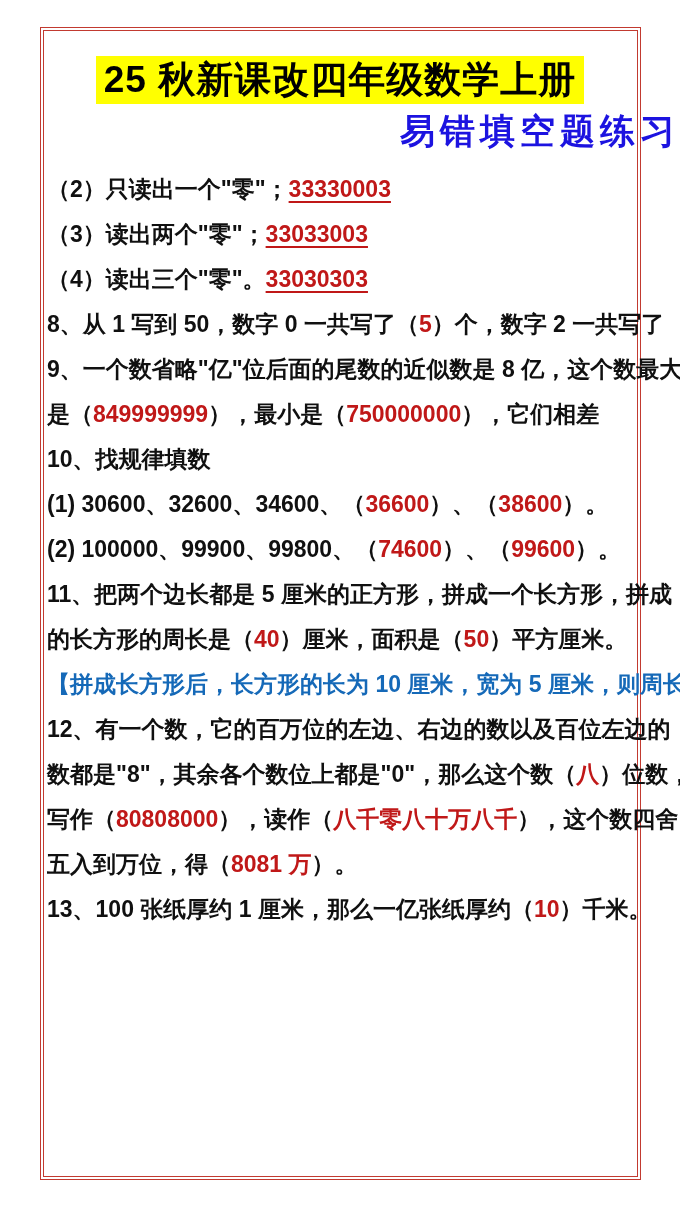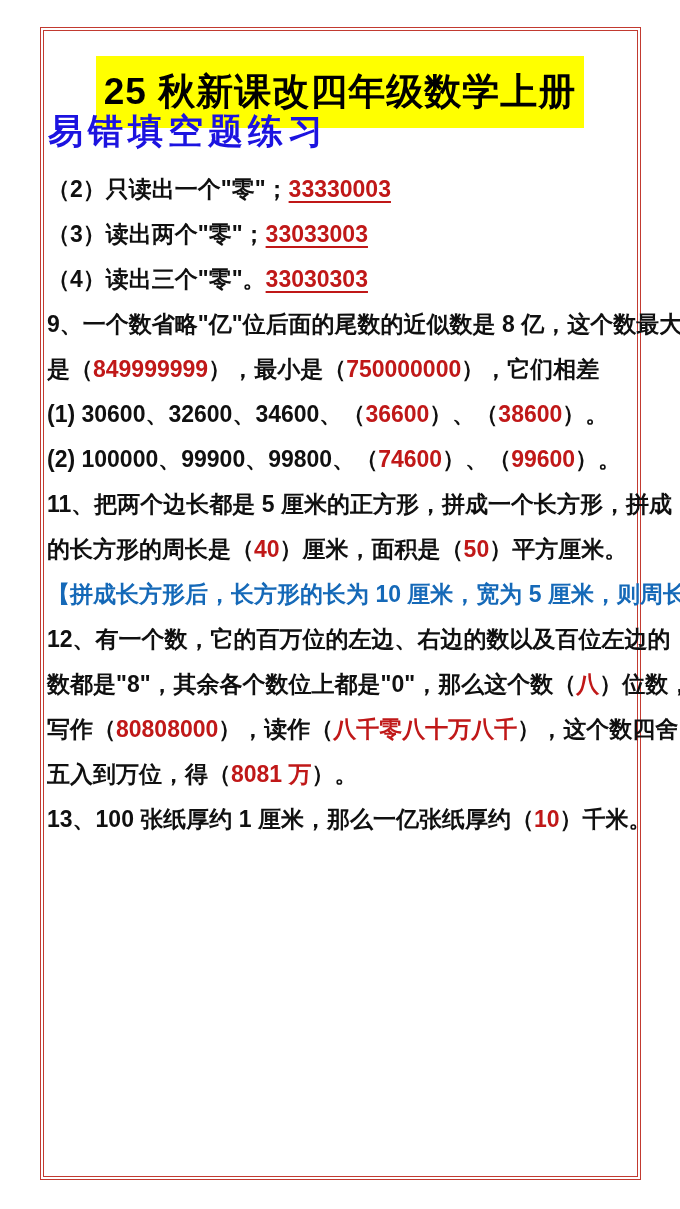--- a/index.html
+++ b/index.html
@@ -26,26 +26,26 @@
     position:absolute;top:56px;left:0;width:100%;
     text-align:center;
   }
   .title-hl{
     display:inline-block;
     background:var(--hl-yellow);
     color:#000;
     font-size:37px;
     font-weight:bold;
     line-height:48px;
-    padding:12px 8px;
+    padding:0 8px;
     letter-spacing:1px;
   }
   .subtitle{
     position:absolute;top:106px;left:0;width:100%;
-    text-align:left;
+    text-align:right;
     color:var(--subtitle-blue);
     font-size:35px;
     font-weight:bold;
     line-height:50px;
     letter-spacing:5px;
     padding-left:48px;
   }
   .content{
     position:absolute;top:167px;left:47px;right:40px;
   }
@@ -70,22 +70,24 @@
   <div class="title-wrap">
     <span class="title-hl">25 秋新课改四年级数学上册</span>
   </div>
 
   <div class="subtitle">易错填空题练习</div>
 
   <div class="content" id="content">
       <div class="line"><span class="seg black">（2）只读出一个"零"；</span><span class="seg red u">33330003</span></div>
       <div class="line"><span class="seg black">（3）读出两个"零"；</span><span class="seg red u">33033003</span></div>
       <div class="line"><span class="seg black">（4）读出三个"零"。</span><span class="seg red u">33030303</span></div>
+      <div class="line"><span class="seg black">8、从 1 写到 50，数字 0 一共写了（</span><span class="seg red">5</span><span class="seg black">）个，数字 2 一共写了</span></div>
       <div class="line"><span class="seg black">9、一个数省略"亿"位后面的尾数的近似数是 8 亿，这个数最大</span></div>
       <div class="line"><span class="seg black">是（</span><span class="seg red">849999999</span><span class="seg black">），最小是（</span><span class="seg red">750000000</span><span class="seg black">），它们相差</span></div>
+      <div class="line"><span class="seg black">10、找规律填数</span></div>
       <div class="line"><span class="seg black">(1) 30600、32600、34600、（</span><span class="seg red">36600</span><span class="seg black">）、（</span><span class="seg red">38600</span><span class="seg black">）。</span></div>
       <div class="line"><span class="seg black">(2) 100000、99900、99800、（</span><span class="seg red">74600</span><span class="seg black">）、（</span><span class="seg red">99600</span><span class="seg black">）。</span></div>
       <div class="line"><span class="seg black">11、把两个边长都是 5 厘米的正方形，拼成一个长方形，拼成</span></div>
       <div class="line"><span class="seg black">的长方形的周长是（</span><span class="seg red">40</span><span class="seg black">）厘米，面积是（</span><span class="seg red">50</span><span class="seg black">）平方厘米。</span></div>
       <div class="line"><span class="seg blue">【拼成长方形后，长方形的长为 10 厘米，宽为 5 厘米，则周长</span></div>
       <div class="line"><span class="seg black">12、有一个数，它的百万位的左边、右边的数以及百位左边的</span></div>
       <div class="line"><span class="seg black">数都是"8"，其余各个数位上都是"0"，那么这个数（</span><span class="seg red">八</span><span class="seg black">）位数，</span></div>
       <div class="line"><span class="seg black">写作（</span><span class="seg red">80808000</span><span class="seg black">），读作（</span><span class="seg red">八千零八十万八千</span><span class="seg black">），这个数四舍</span></div>
       <div class="line"><span class="seg black">五入到万位，得（</span><span class="seg red">8081 万</span><span class="seg black">）。</span></div>
       <div class="line"><span class="seg black">13、100 张纸厚约 1 厘米，那么一亿张纸厚约（</span><span class="seg red">10</span><span class="seg black">）千米。</span></div>

